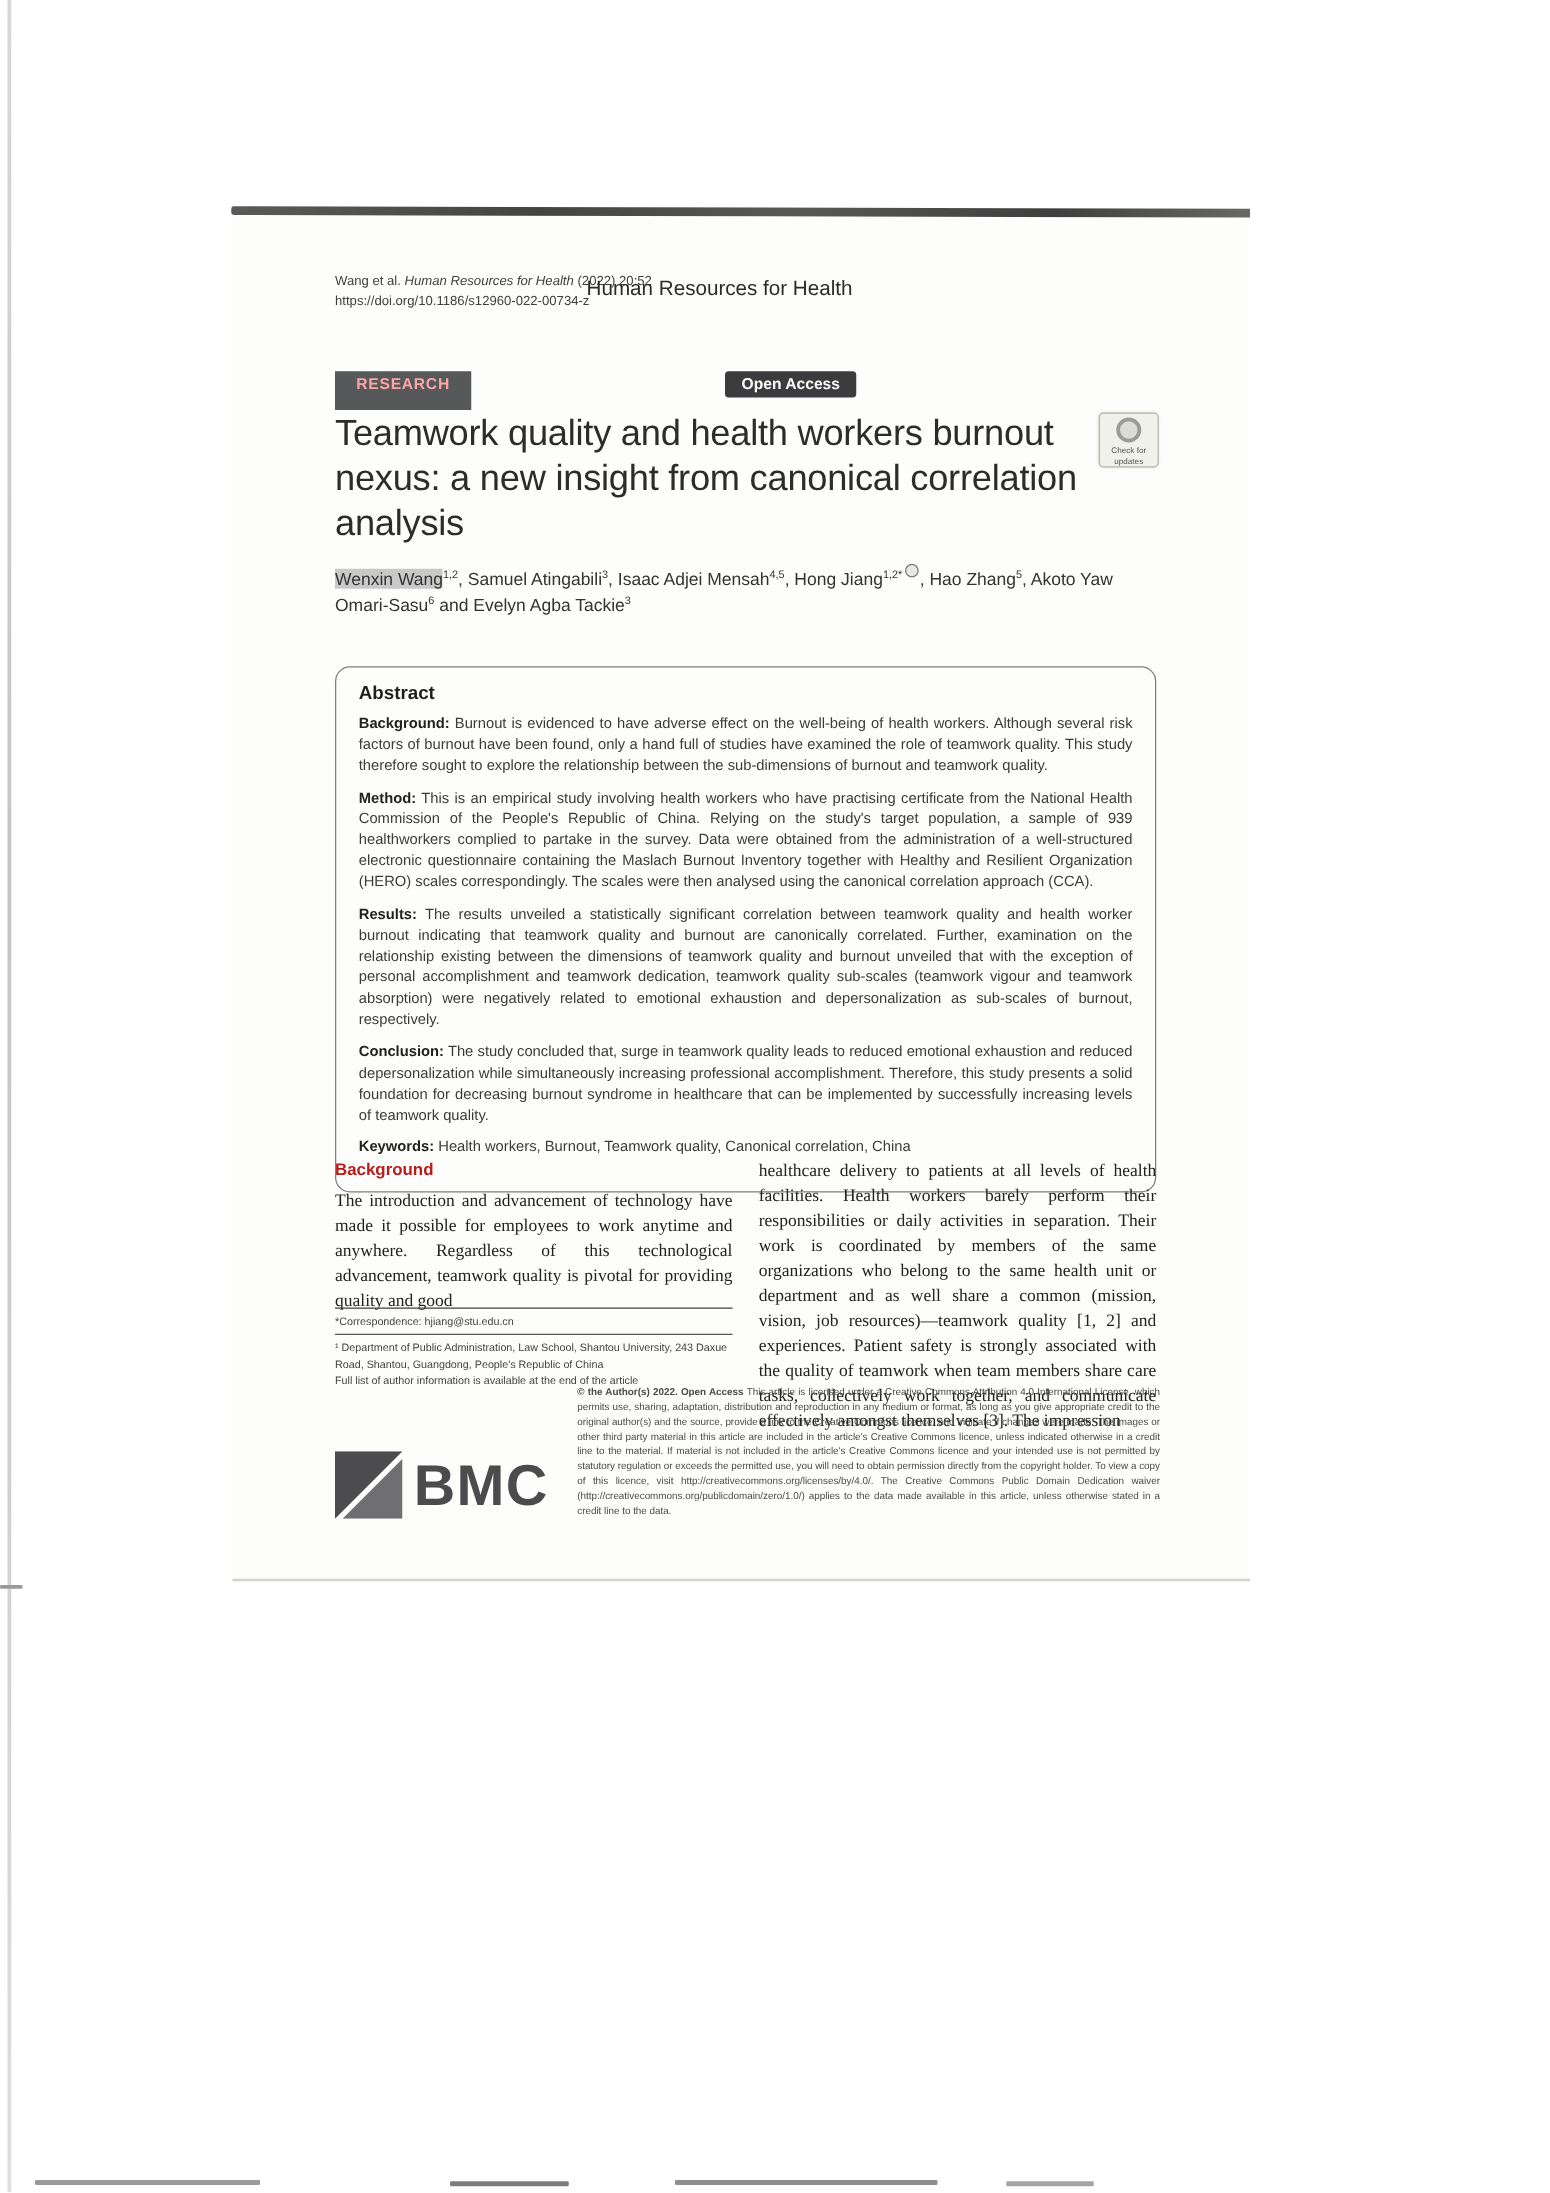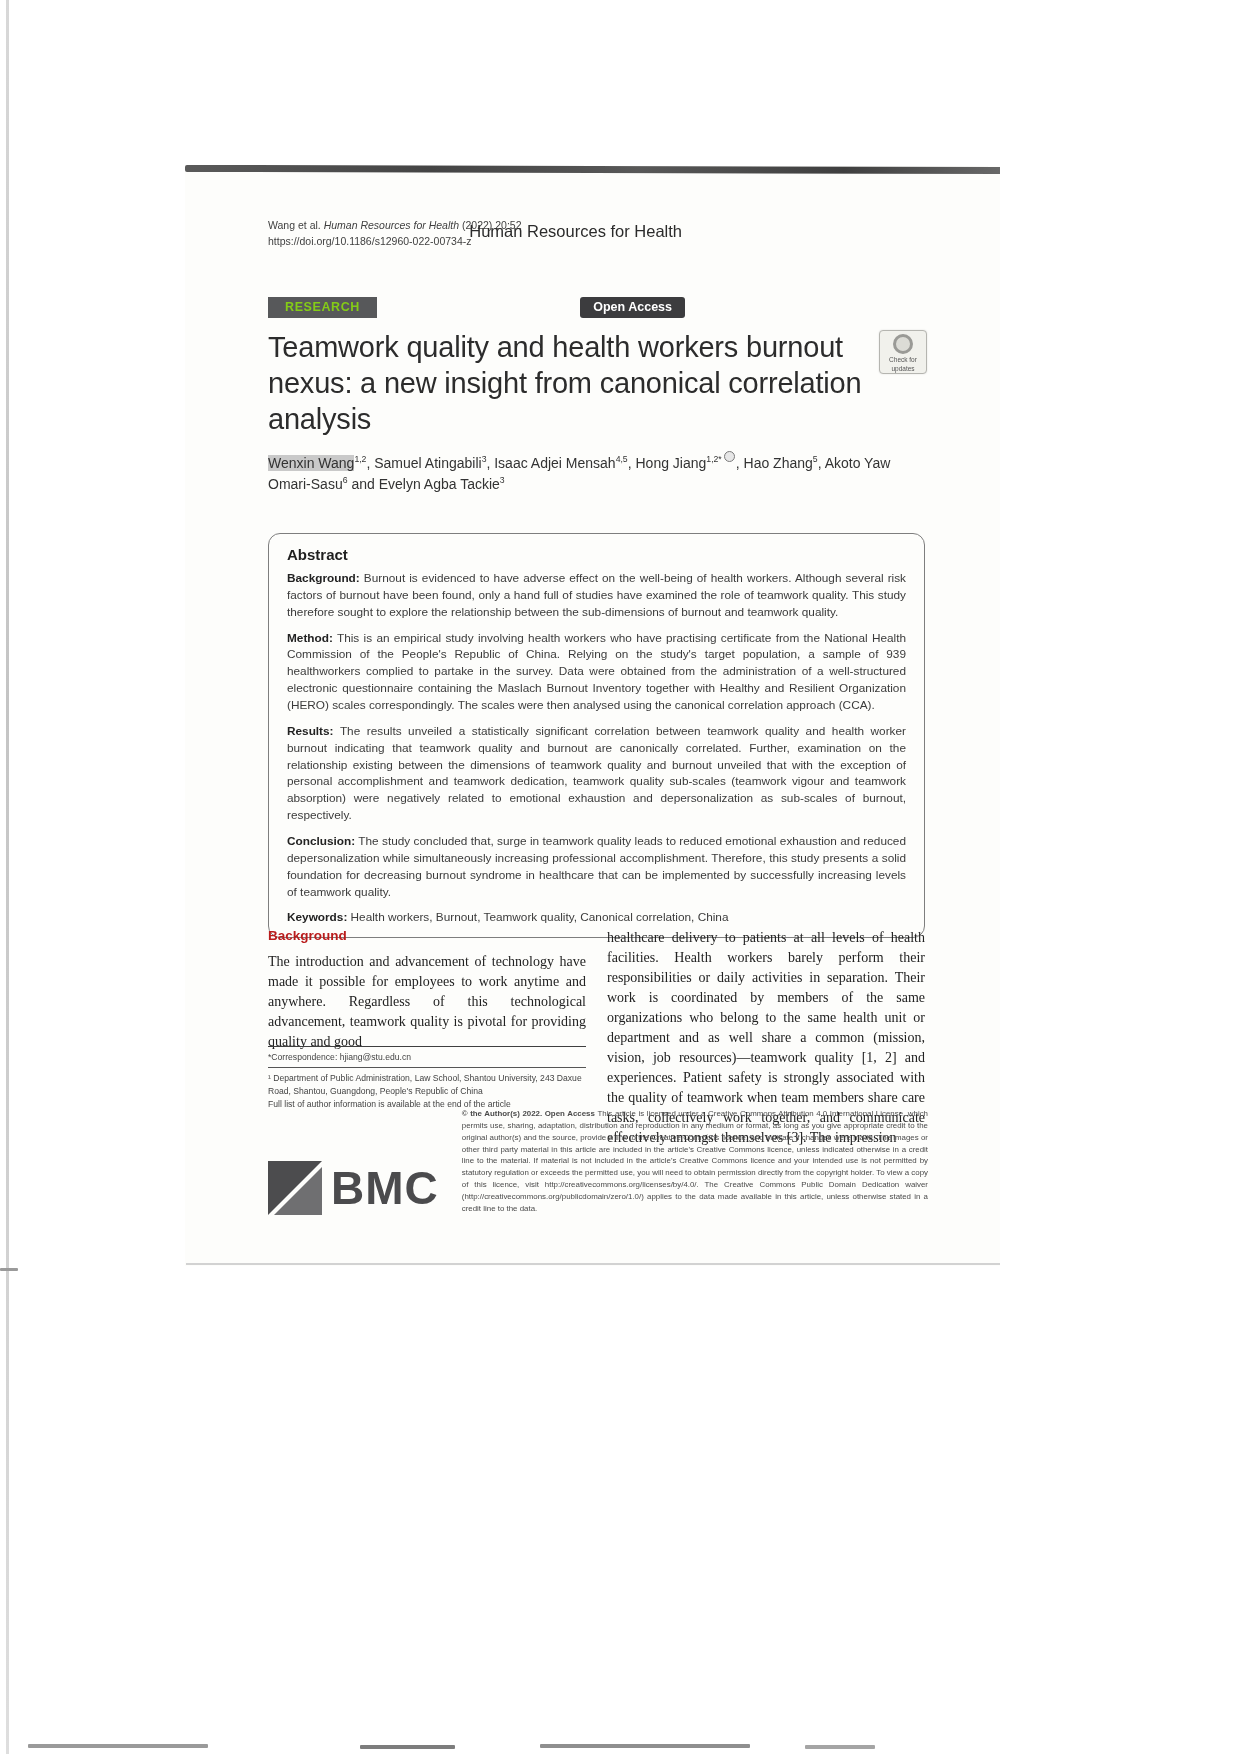--- a/index.html
+++ b/index.html
@@ -14,41 +14,41 @@
       transform:rotate(0.15deg);border-radius:2px;}
   .scan-edge-right{position:absolute;left:1002px;top:172px;width:2px;height:1094px;
       background:linear-gradient(#cfcfcf,#b9b9b9 50%,#d6d6d6);}
   .scan-edge-bottom{position:absolute;left:186px;top:1263px;width:820px;height:2px;background:#d2d2d2;}
   .scan-mark{position:absolute;background:#8a8a8a;height:4px;border-radius:1px;}
   
   .head-left{position:absolute;left:268px;top:218px;font-size:10.5px;line-height:1.5;color:#3f3f3f;}
   .head-left .it{font-style:italic;}
   .journal-name{position:absolute;right:318px;top:222px;font-size:16.5px;color:#2b2b2b;}
   
-  .research-badge{position:absolute;left:268px;top:297px;background:#57585a;color:#84cc16;
-      font-weight:bold;font-size:12.5px;letter-spacing:.6px;padding:3px 17px 4px;}
+  .research-badge{position:absolute;left:268px;top:297px;background:#57585a;color:#fca5a5;
+      font-weight:bold;font-size:12.5px;letter-spacing:.6px;padding:3px 17px 14px;}
   .open-access-badge{position:absolute;right:315px;top:297px;background:#3c3c3e;color:#fff;
       font-weight:bold;font-size:12.5px;padding:3px 13px 4px;border-radius:3px;}
   
   .title{position:absolute;left:268px;top:330px;width:625px;font-size:29px;line-height:1.24;
       font-weight:500;color:#2c2c2c;letter-spacing:-.2px;margin:0;}
   .check-updates{position:absolute;left:879px;top:330px;width:46px;height:42px;border:1px solid #b5b5b0;
       border-radius:4px;background:#f1f1ec;text-align:center;font-size:6.5px;color:#555;line-height:1.3;
       box-shadow:0 0 2px rgba(0,0,0,.12);}
   .check-updates .ring{display:inline-block;width:14px;height:14px;border:3px solid #9a9a96;
       border-radius:50%;margin-top:3px;background:#dcdcd6;}
   .authors{position:absolute;left:268px;top:451px;width:655px;font-size:14px;line-height:1.55;
       color:#333;margin:0;}
   .authors sup{font-size:.62em;}
   .hl{background:#c9c9c9;}
   .orcid{display:inline-block;width:9px;height:9px;border:1px solid #7a7a7a;border-radius:50%;
       background:#e7e7e7;margin:0 1px 0 2px;vertical-align:super;}
   
   .abstract-box{position:absolute;left:268px;top:533px;width:657px;box-sizing:border-box;
-      border:1.5px solid #7e7e7e;border-radius:12px;padding:12px 18px 8px;background:#fdfdfb;}
+      border:1.5px solid #7e7e7e;border-radius:12px;padding:12px 18px 24px;background:#fdfdfb;}
   .abstract-box h2{font-size:15px;margin:0 0 7px;color:#1f1f1f;}
   .abstract-box p{font-size:11.8px;line-height:1.43;color:#3b3b3b;text-align:justify;margin:0 0 9px;}
   .abstract-box p b{color:#222;}
   .abstract-box p.kw{margin-bottom:3px;}
   
   .columns{position:absolute;left:268px;top:928px;width:657px;display:flex;gap:21px;}
   .col{width:318px;}
   .body-heading{font-family:"Liberation Sans",sans-serif;font-weight:bold;font-size:13.5px;
       color:#b91c1c;margin:0 0 9px;}
   .body-text{font-family:"Liberation Serif",serif;font-size:14px;line-height:1.43;

